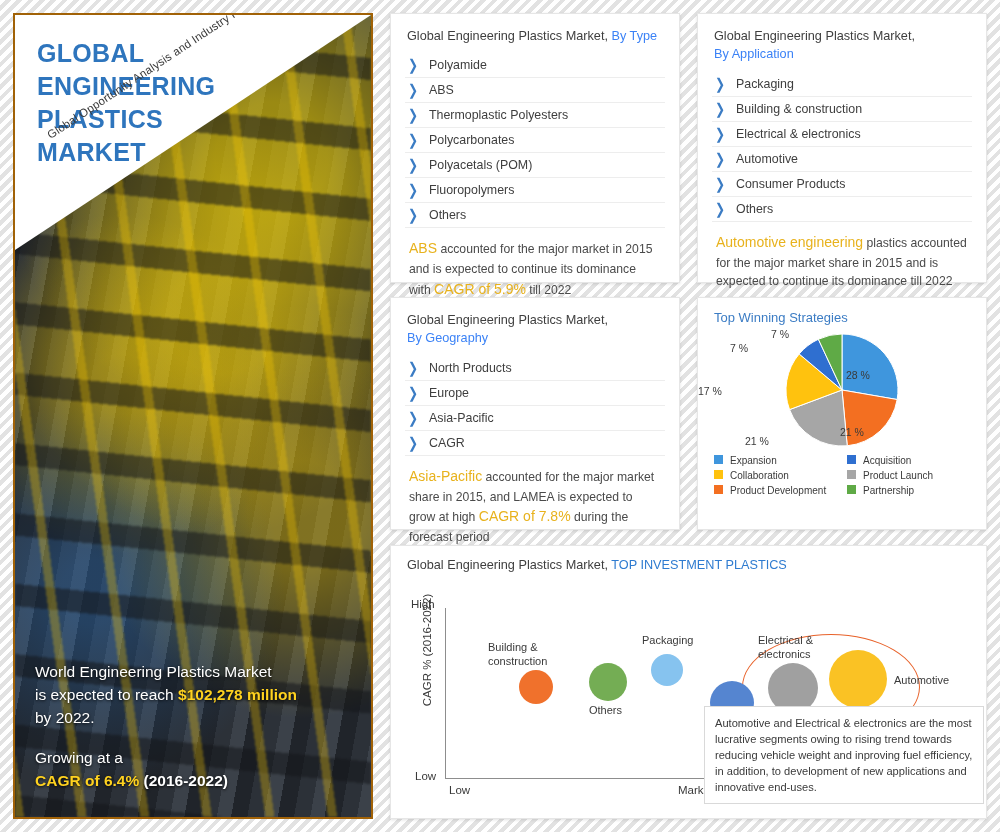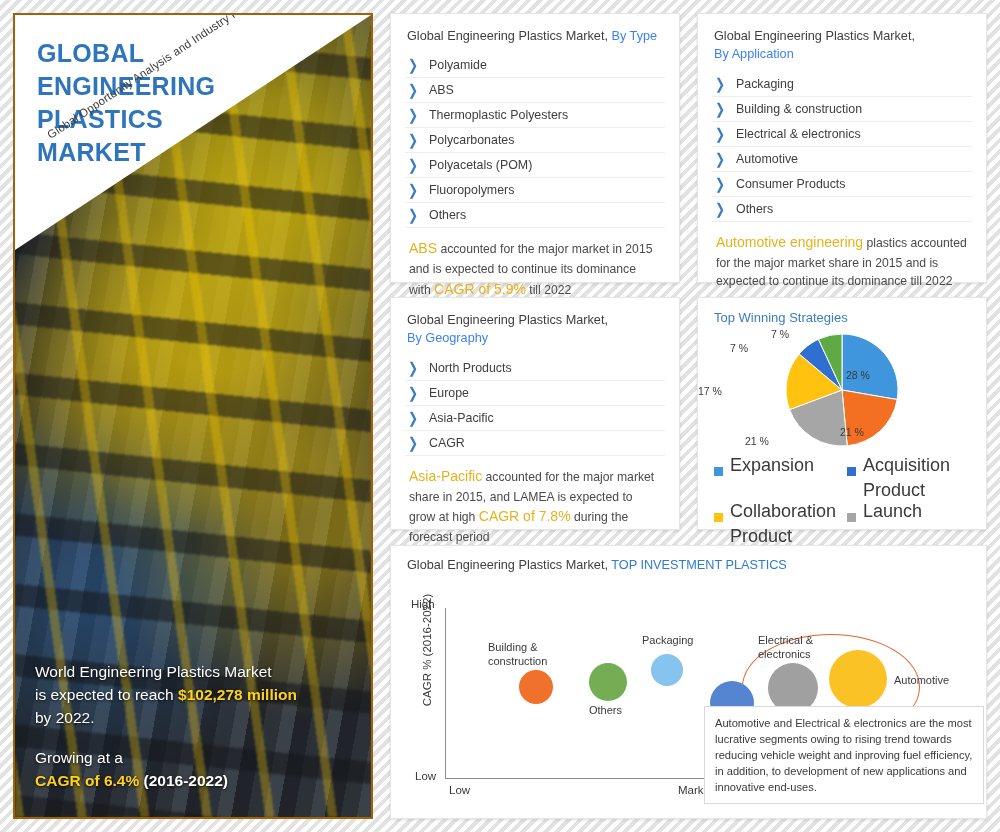--- a/index.html
+++ b/index.html
@@ -116,21 +116,21 @@
 
   
   .pie-title{font-size:13px;color:#3b7cc4;padding:12px 0 0 16px;}
   .pie-wrap{position:relative;width:100%;height:126px;}
   .pie-svg{position:absolute;left:50%;top:4px;transform:translateX(-50%);}
   .pct{position:absolute;font-size:10.5px;color:#3a3a3a;white-space:nowrap;}
   .legend{
     display:grid;grid-template-columns:1fr 1fr;
     gap:4px 8px;padding:4px 14px 0 16px;
   }
-  .legend-item{display:flex;align-items:flex-end;gap:7px;font-size:18px;color:#3a3a3a;}
+  .legend-item{display:flex;align-items:flex-start;gap:7px;font-size:10px;color:#3a3a3a;}
   .swatch{width:9px;height:9px;flex:0 0 9px;}
 
   
   .pockets-title{font-size:12.7px;color:#3e3e3e;padding:12px 0 0 16px;}
   .pockets-title .accent-caps{color:#2e7bd0;}
   .plot{position:relative;width:100%;height:232px;margin-left:12px;}
   .axis-v{position:absolute;left:42px;top:36px;width:1px;height:170px;background:#8d8d8d;}
   .axis-h{position:absolute;left:42px;top:206px;width:535px;height:1px;background:#8d8d8d;}
   .lbl-high-y{position:absolute;left:8px;top:26px;font-size:11.5px;color:#3a3a3a;}
   .lbl-low-y{position:absolute;left:12px;top:198px;font-size:11.5px;color:#3a3a3a;}

